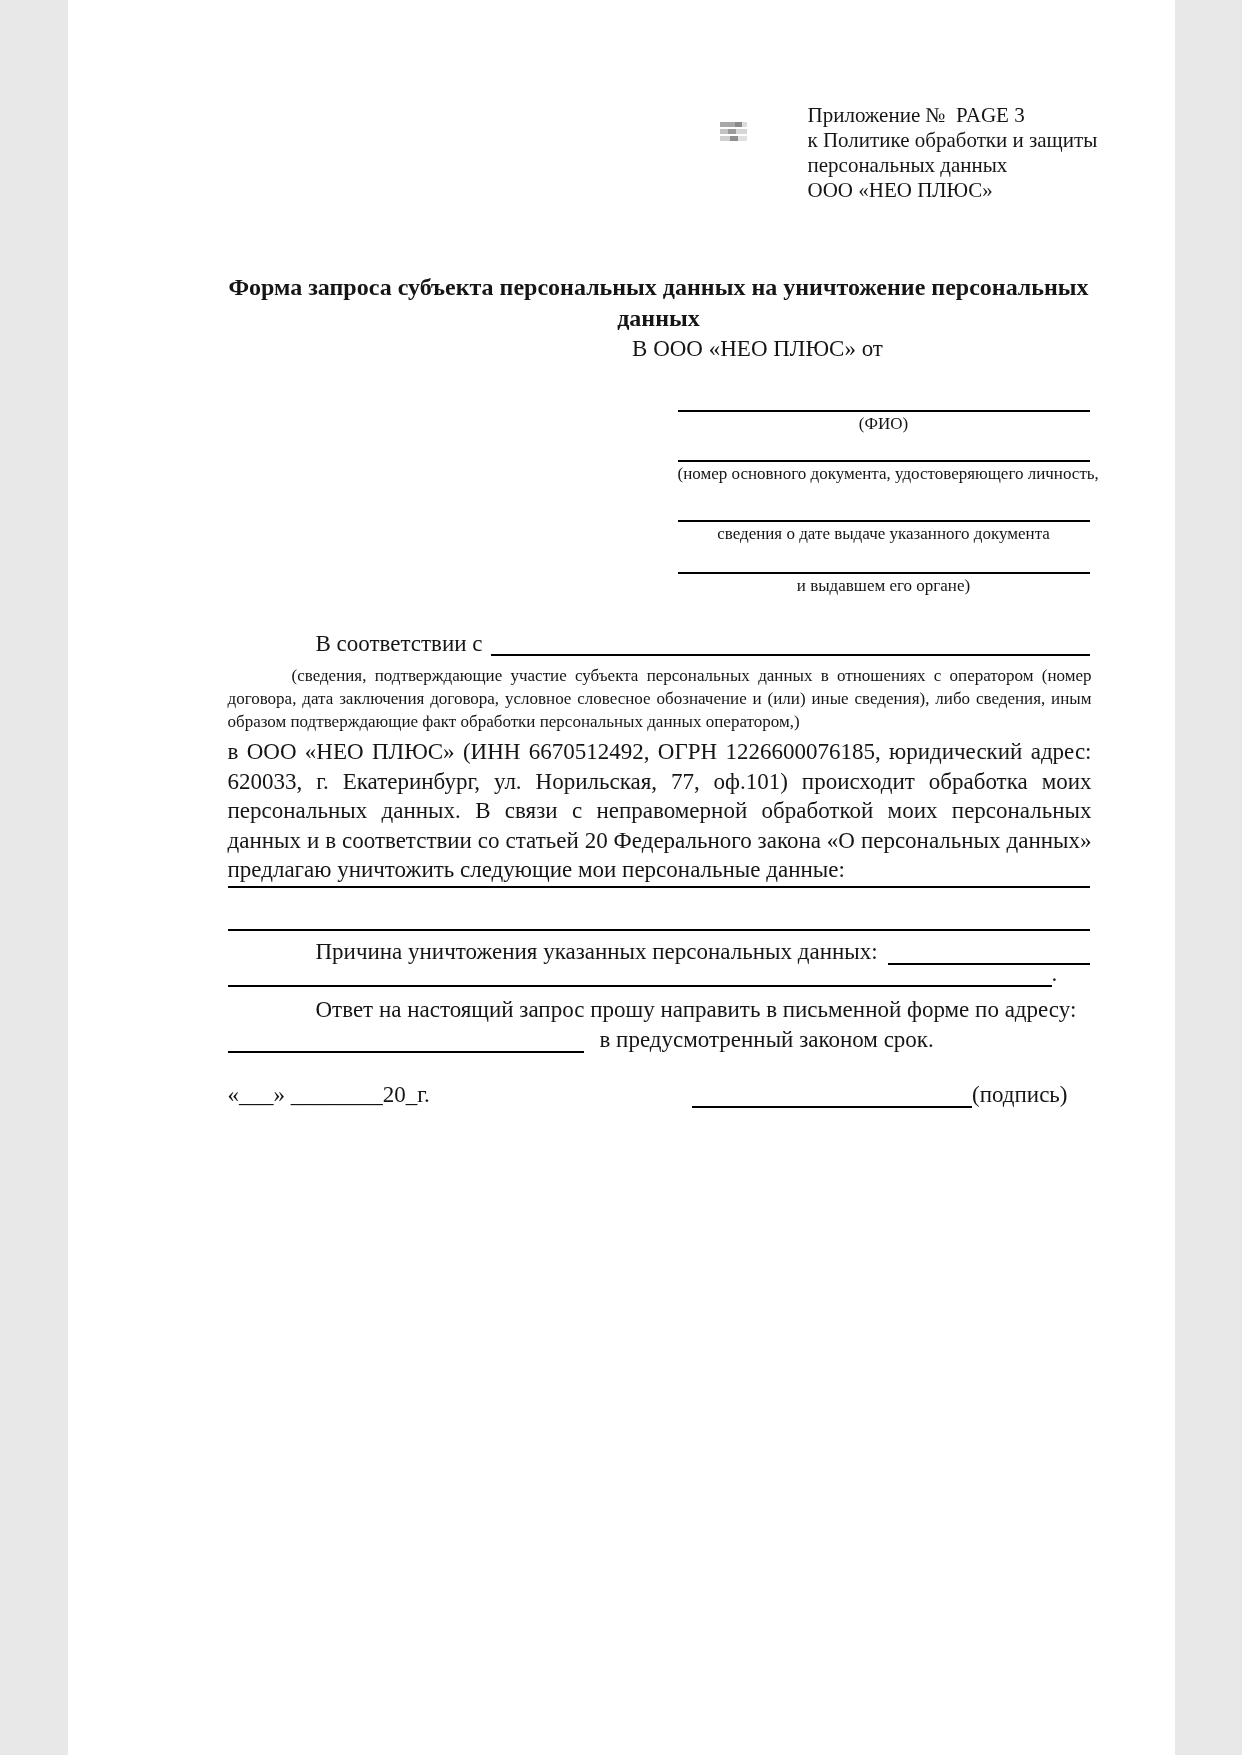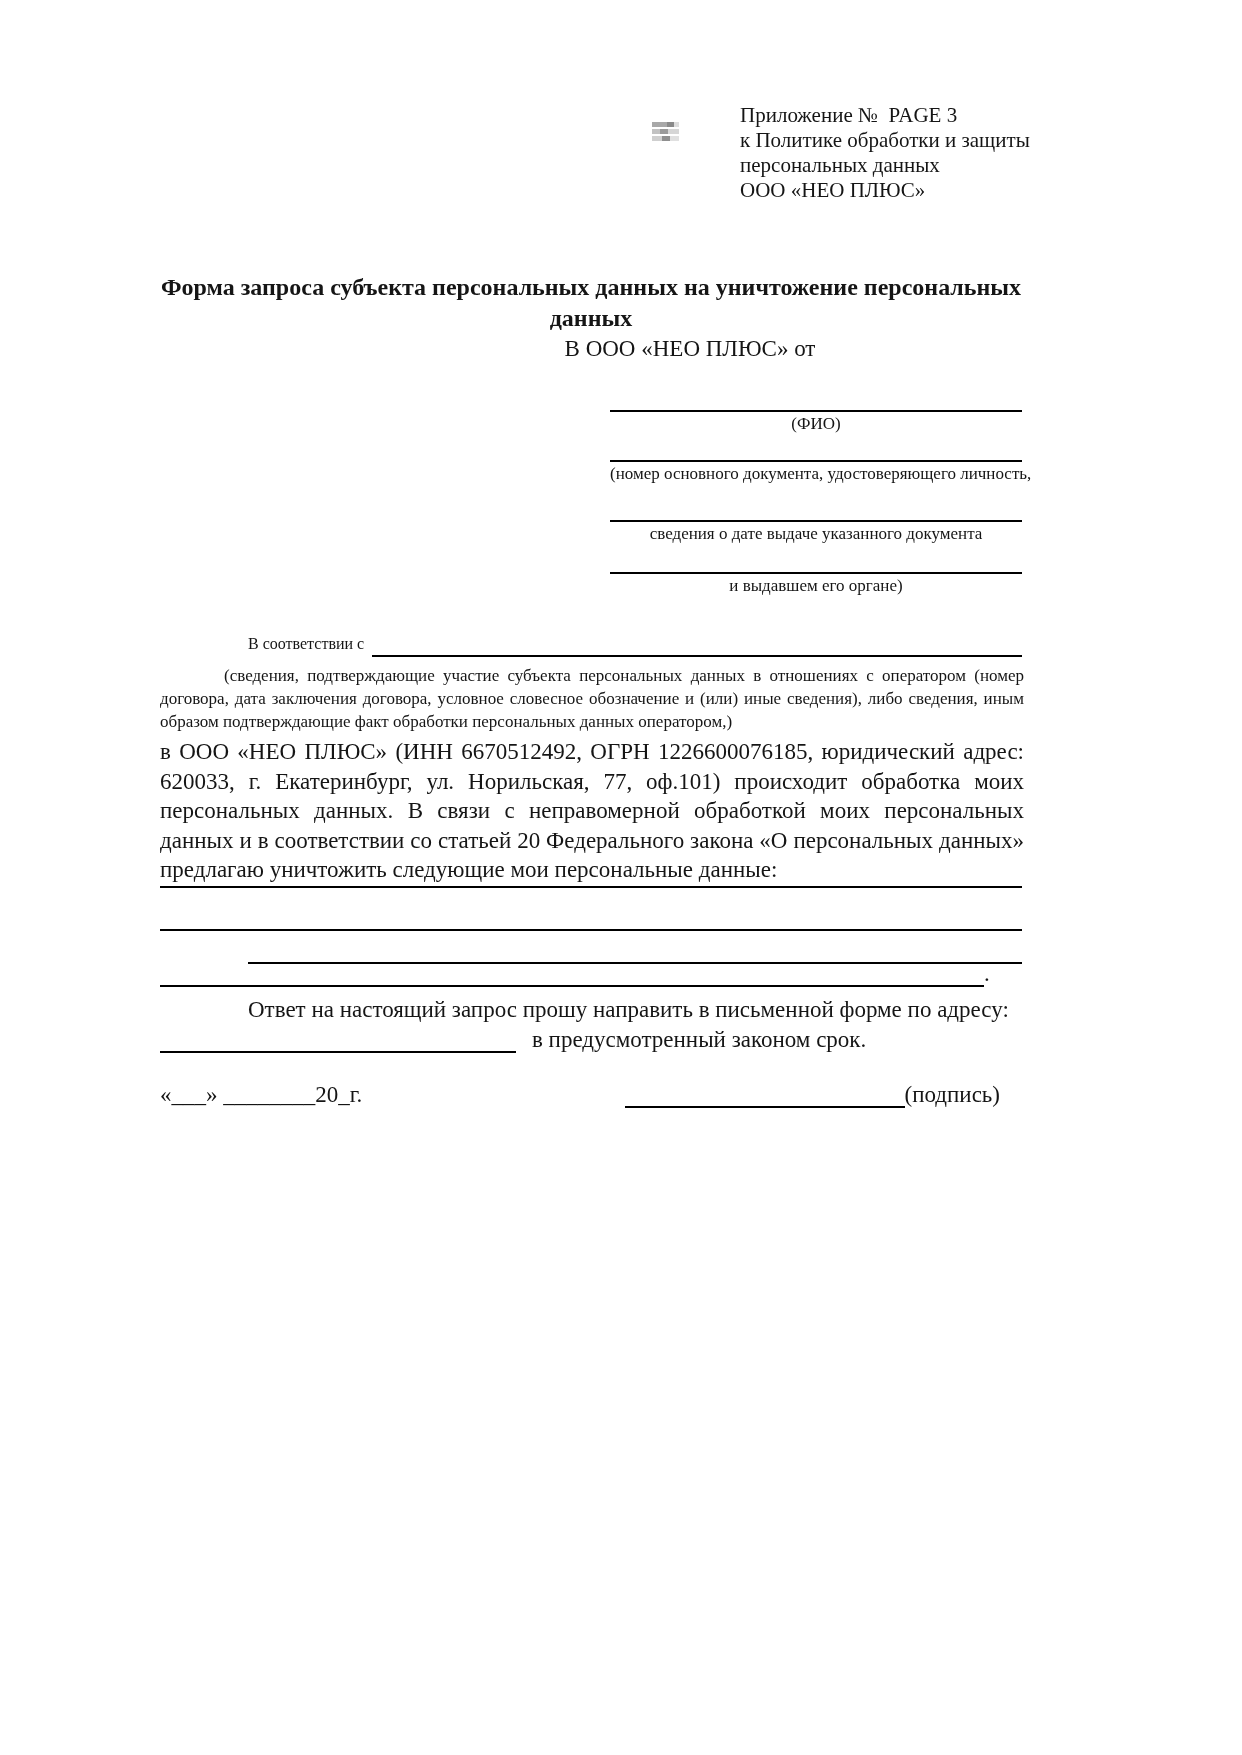--- a/index.html
+++ b/index.html
@@ -1,18 +1,18 @@
 <!DOCTYPE html>
 <html lang="ru"><head>
 <meta charset="utf-8">
 <style>
   html,body{margin:0;padding:0;background:#e8e8e8;}
   .page{
     position:relative;
-    width:1242px;height:1755px;
+    width:1107px;height:1755px;
     margin:0 auto;
     background:#ffffff;
     font-family:"Liberation Serif","DejaVu Serif",serif;
     color:#151515;
     overflow:hidden;
   }
   
   .artifact{
     position:absolute;left:652px;top:121px;width:27px;height:21px;
     background:
@@ -39,22 +39,22 @@
     position:absolute;left:610px;top:410px;width:412px;
   }
   .field-line{border-top:2px solid #000;height:0;}
   .field-caption{
     font-size:17px;line-height:20px;text-align:center;
     padding-top:2px;white-space:nowrap;
   }
   .fgap1{height:26px;} .fgap2{height:36px;} .fgap3{height:28px;}
   .accordance{
     position:absolute;left:160px;top:630px;width:862px;
-    font-size:16px;line-height:27px;
-    display:flex;align-items:center;padding-left:88px;box-sizing:border-box;
+    font-size:23px;line-height:27px;
+    display:flex;align-items:flex-start;padding-left:88px;box-sizing:border-box;
   }
   .accordance .lead{white-space:nowrap;padding-right:8px;}
   .fill{flex:1 1 auto;border-bottom:2px solid #000;height:24px;}
   .note{
     position:absolute;left:160px;top:664px;width:864px;
     font-size:17px;line-height:23px;text-align:justify;text-indent:64px;
   }
   .body-par{
     position:absolute;left:160px;top:737px;width:864px;
     font-size:23px;line-height:29.5px;text-align:justify;
@@ -126,20 +126,21 @@
   </div>
 
   <div class="note">(сведения, подтверждающие участие субъекта персональных данных в отношениях с оператором (номер договора, дата заключения договора, условное словесное обозначение и (или) иные сведения), либо сведения, иным образом подтверждающие факт обработки персональных данных оператором,)</div>
 
   <div class="body-par">в ООО «НЕО ПЛЮС» (ИНН 6670512492, ОГРН 1226600076185, юридический адрес: 620033, г. Екатеринбург, ул. Норильская, 77, оф.101) происходит обработка моих персональных данных. В связи с неправомерной обработкой моих персональных данных и в соответствии со статьей 20 Федерального закона «О персональных данных» предлагаю уничтожить следующие мои персональные данные:</div>
 
   <div class="blank-a"></div>
   <div class="blank-b"></div>
 
   <div class="reason">
+    <span class="lead">Причина уничтожения указанных персональных данных:</span>
     <span class="fill"></span>
   </div>
 
   <div class="blank-c">
     <span class="seg"></span>
     <span>.</span>
   </div>
 
   <div class="response-1">Ответ на настоящий запрос прошу направить в письменной форме по адресу:</div>
 

